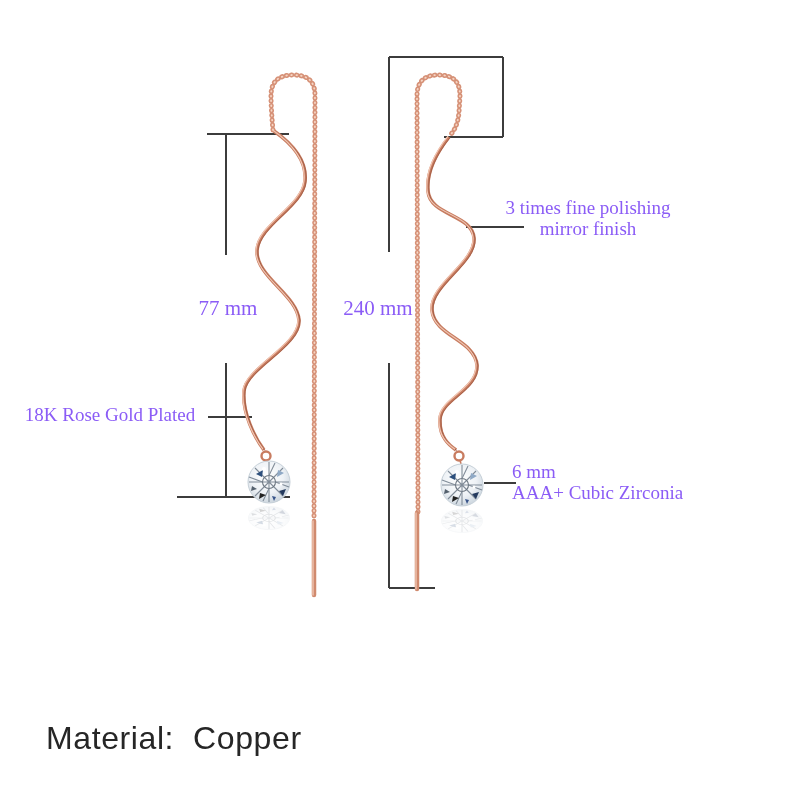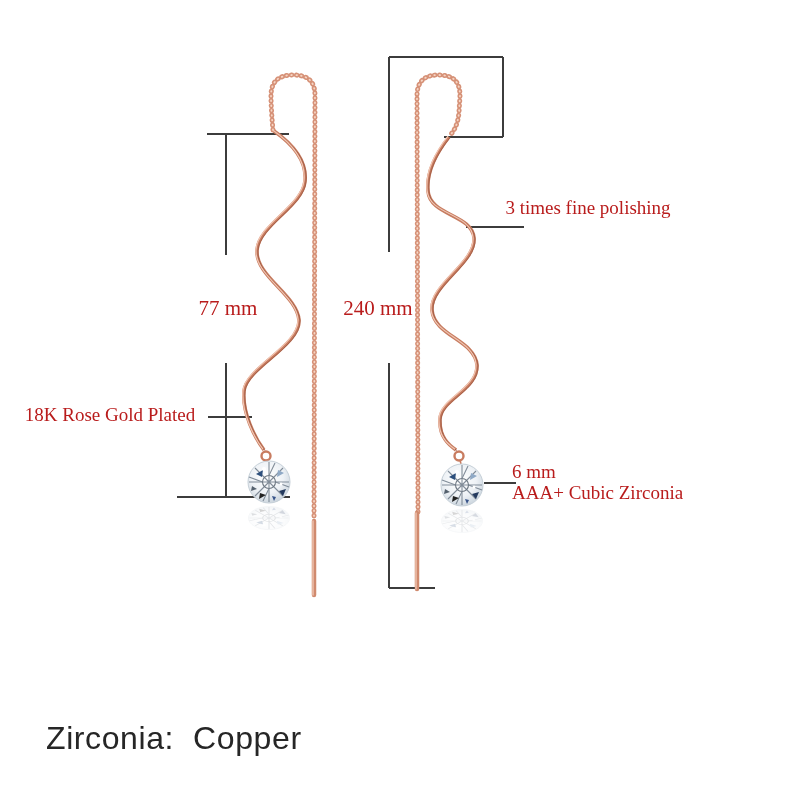--- a/index.html
+++ b/index.html
@@ -1,21 +1,21 @@
 <!DOCTYPE html>
 <html><head>
 <meta charset="utf-8">
 <style>
   html,body{margin:0;padding:0;background:#ffffff;}
   .canvas{
     position:relative;width:800px;height:800px;background:#ffffff;overflow:hidden;
     font-family:"Liberation Serif", serif;color:#1f1f1f;
   }
   svg.art{position:absolute;left:0;top:0;}
-  .lbl{position:absolute;color:#b91c1c;}
+  .lbl{position:absolute;color:#8b5cf6;}
   .measure{font-size:21px;text-align:center;}
   .callout{font-size:19px;line-height:21px;}
   #label-59{left:180px;top:296px;width:96px;}
   #label-130{left:330px;top:296px;width:96px;}
   #label-polish{left:498px;top:197px;width:180px;text-align:center;}
   #label-18k{left:18px;top:404px;width:184px;text-align:center;}
   #label-stone{left:512px;top:461px;width:182px;text-align:left;}
   #label-stone .line1{padding-right:22px;}
   .specs{
     position:absolute;left:46px;top:641px;
@@ -110,27 +110,28 @@
       <use href="#gem" transform="translate(462,521) scale(0.98,-0.55)" opacity="0.18"></use>
     </g>
   </svg>
 
   <div class="lbl measure" id="label-59">77 mm</div>
 
   <div class="lbl measure" id="label-130">240 mm</div>
 
   <div class="lbl callout" id="label-polish">
     <div>3 times fine polishing</div>
+    <div>mirror finish</div>
   </div>
 
   <div class="lbl callout" id="label-18k">18K Rose Gold Plated</div>
 
   <div class="lbl callout" id="label-stone">
     <div class="line1">6 mm</div>
     <div>AAA+ Cubic Zirconia</div>
   </div>
 
   <div class="specs">
-    <div>Zirconia:  Copper</div>
+    <div>Material:  Copper</div>
     
   </div>
 
 </div>
 
 </body></html>

